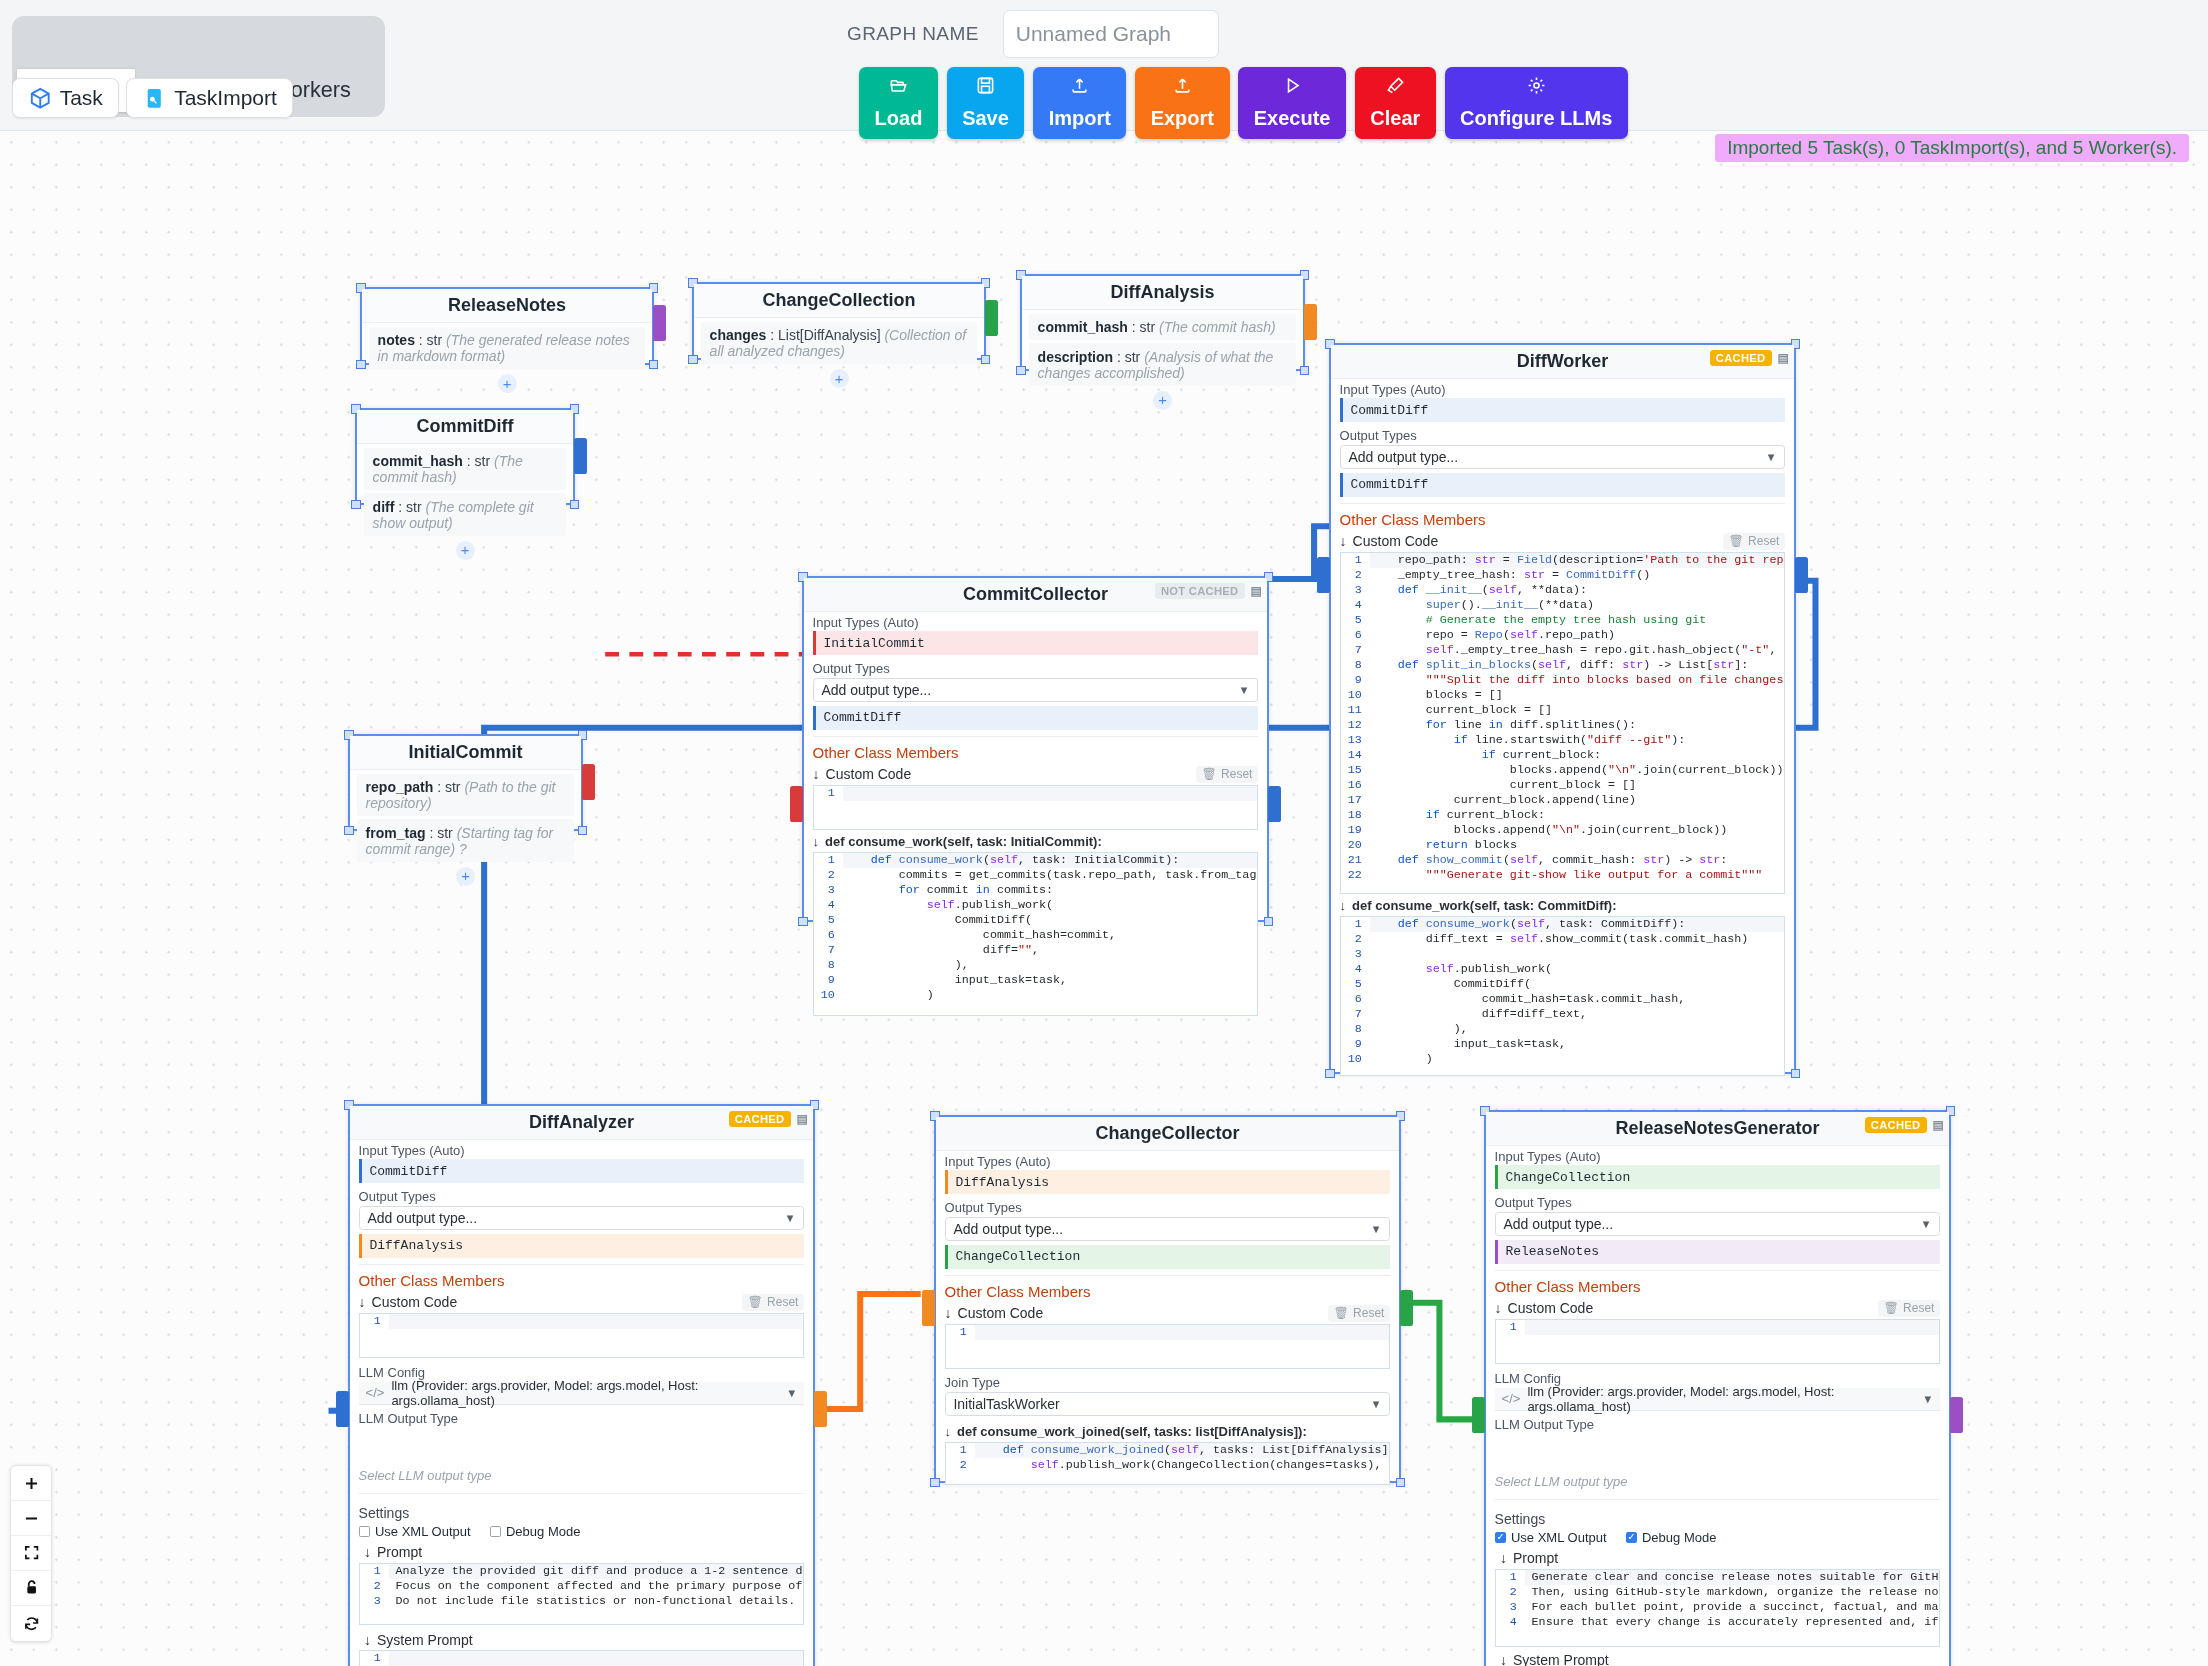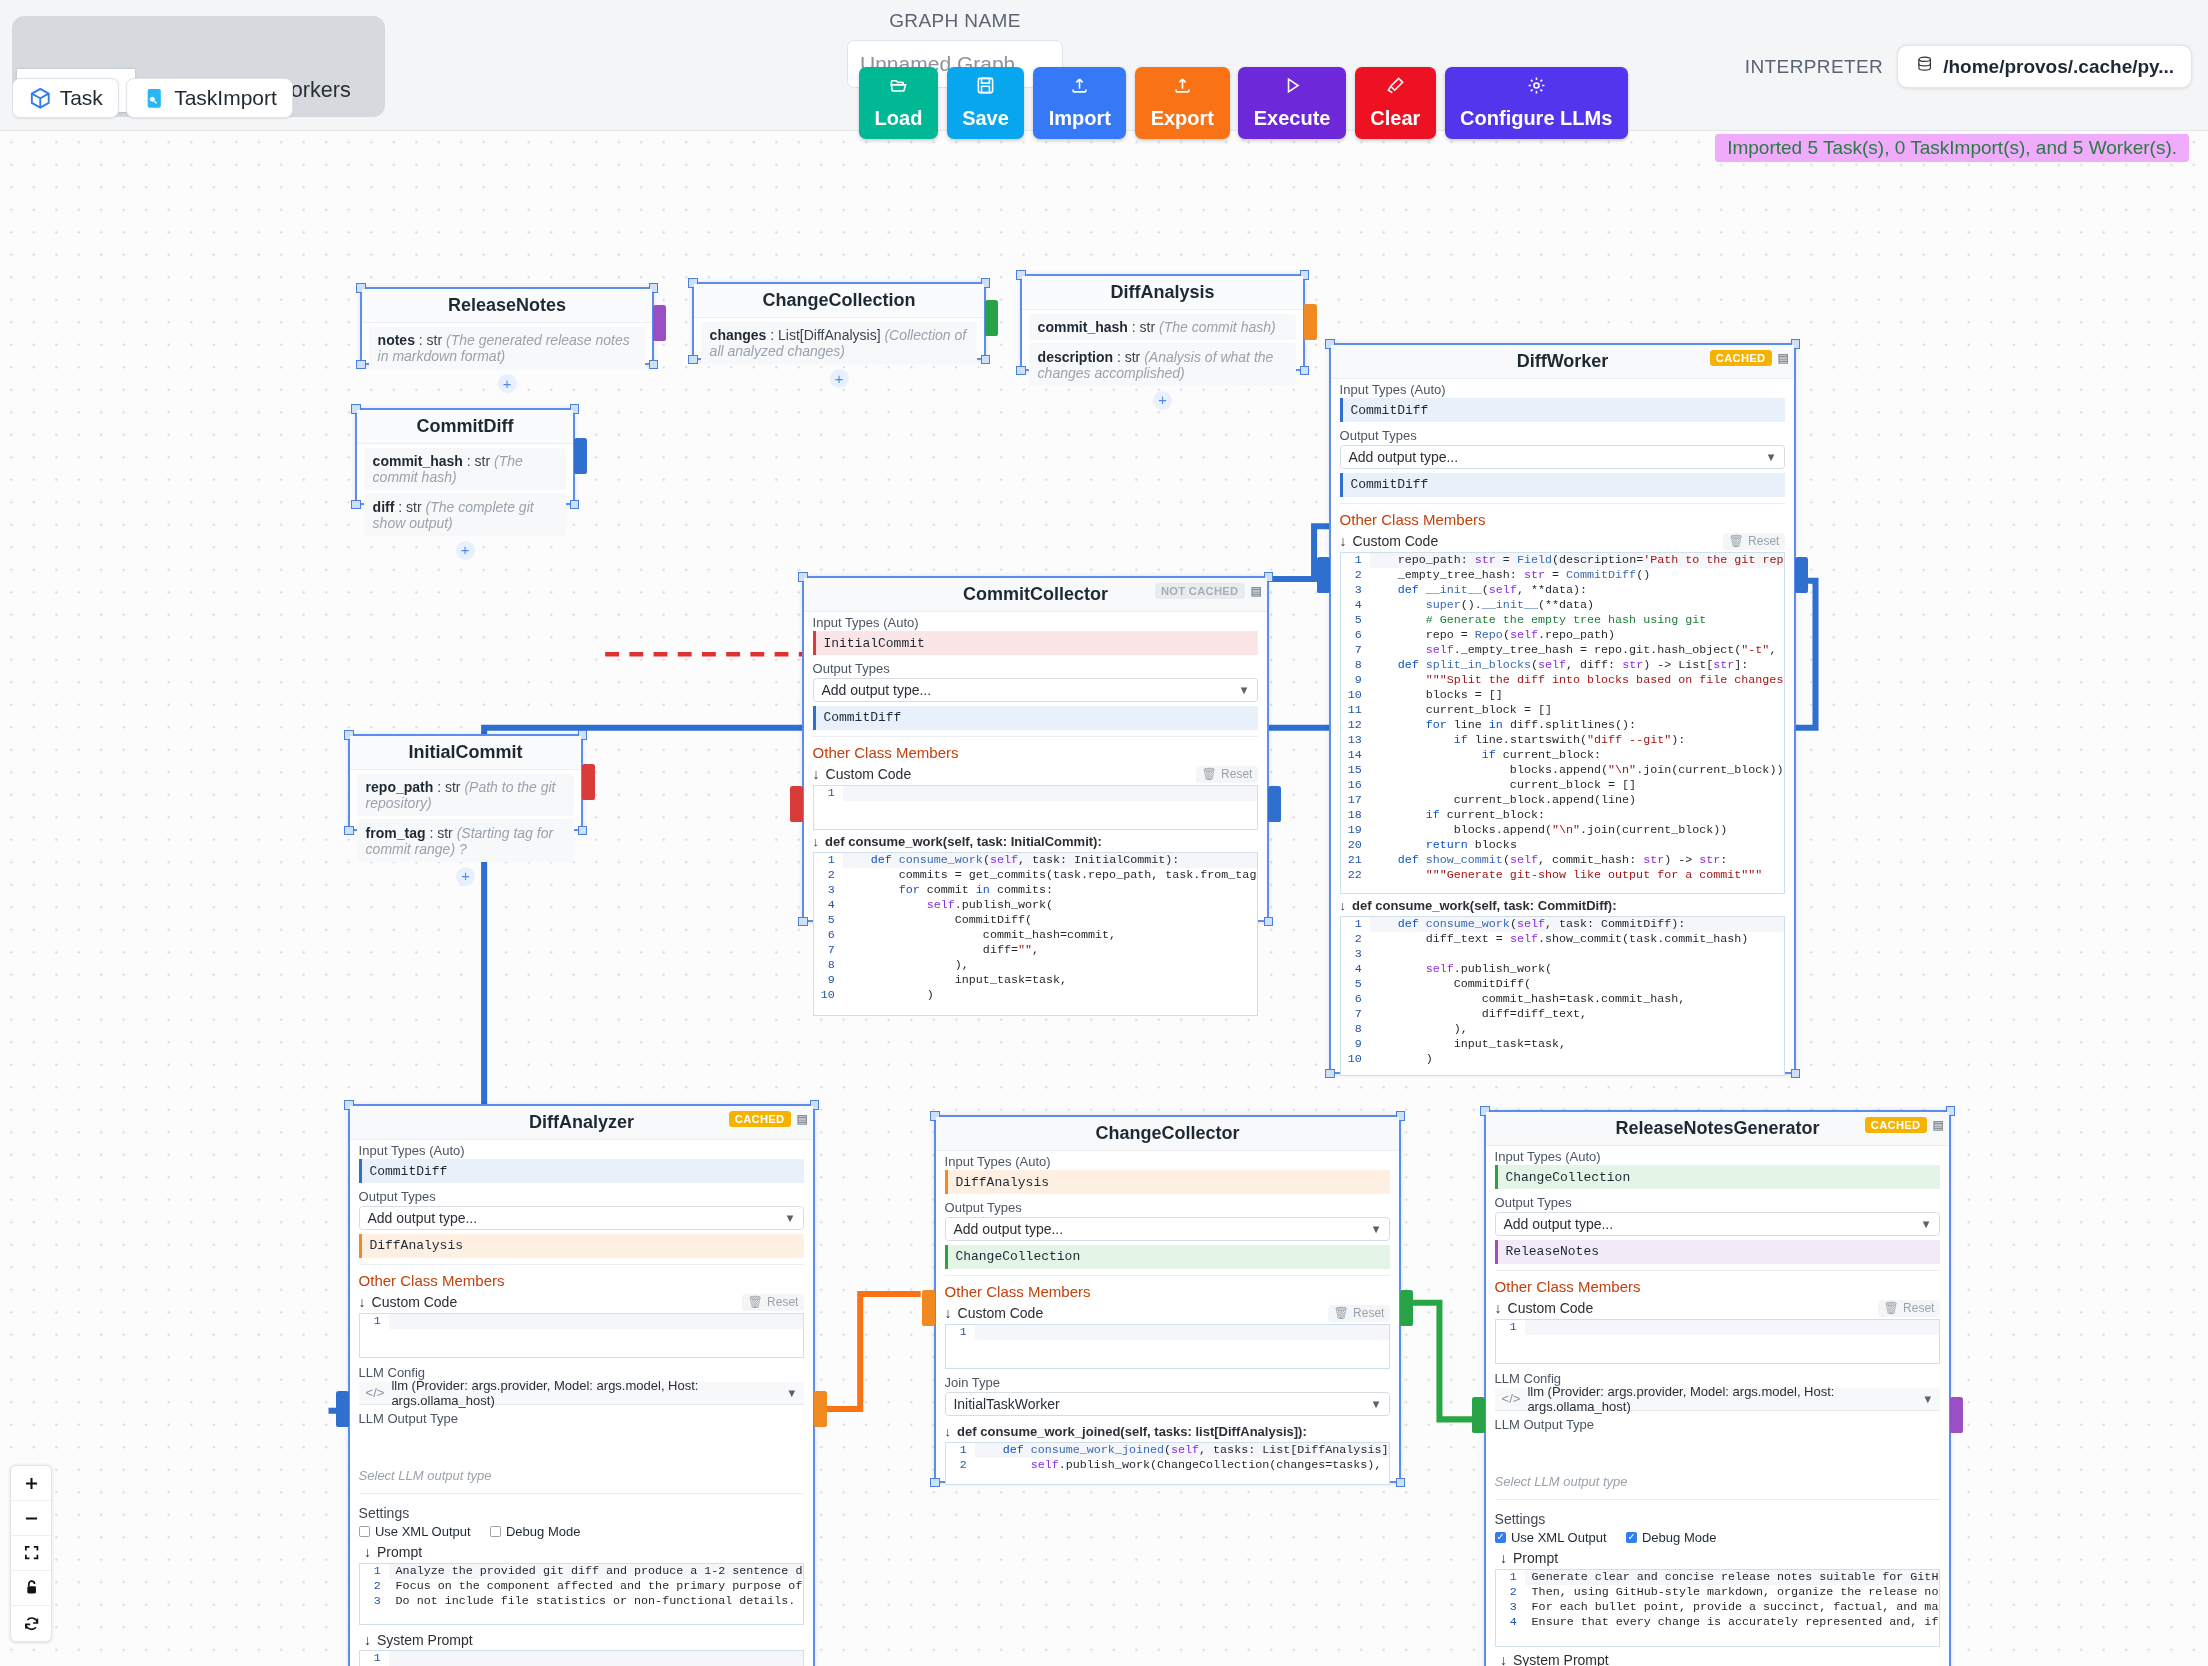--- a/index.html
+++ b/index.html
@@ -34,21 +34,21 @@
 
   .nodebtns { position:absolute; left:12px; top:78px; display:flex; gap:7px; }
   .nodebtn {
     background:#fff; border:0.9px solid #dfe3e8; border-radius:7.8px;
     padding:7px 15.6px; display:flex; align-items:center; gap:8.6px;
     font-size:21px; cursor:pointer; box-shadow:0 0.9px 1.7px rgba(0,0,0,.08);
   }
   .nodebtn svg { display:block; }
 
   .graphname-wrap {
-    position:absolute; left:847px; top:10.4px; display:flex; align-items:center; gap:8px;flex-direction:column;
+    position:absolute; left:847px; top:10.4px; display:flex; align-items:center; gap:24px;
   }
   .graphname-label { font-size:19px; color:#5b6472; letter-spacing:0.4px; }
   .graphname-input {
     width:216px; height:48px; border:0.9px solid #dfe3e8; border-radius:7px;
     font-size:21px; padding:0 12px; color:#333; background:#fff;
     font-family:"Liberation Sans", sans-serif;
   }
   .graphname-input::placeholder { color:#8a929c; }
 
   .toolbar { position:absolute; left:859px; top:67px; display:flex; gap:8.6px; }
@@ -270,32 +270,20 @@
     <button class="tbtn" style="background:#5435ee">
       <span>
         <svg width="19" height="19" viewBox="0 0 24 24" fill="none" stroke="#fff" stroke-width="2">
           <circle cx="12" cy="12" r="3.2"></circle>
             <path d="M12 2v3M12 19v3M2 12h3M19 12h3M4.9 4.9l2.1 2.1M17 17l2.1 2.1M19.1 4.9L17 7M7 17l-2.1 2.1"></path>
           </svg></span>
       <span>Configure LLMs</span>
     </button>
   </div>
 
-  <div class="interp-wrap">
-    <span class="interp-label">INTERPRETER</span>
-    <div class="interp-box">
-      <span>
-        <svg width="17.3" height="17.3" viewBox="0 0 24 24" fill="none" stroke="#333" stroke-width="1.7">
-          <ellipse cx="12" cy="6" rx="8" ry="3"></ellipse>
-            <path d="M4 6v12c0 1.7 3.6 3 8 3s8-1.3 8-3V6"></path>
-            <path d="M4 12c0 1.7 3.6 3 8 3s8-1.3 8-3"></path>
-          </svg></span>
-      <span>/home/provos/.cache/py...</span>
-    </div>
-  </div>
 
   <div class="status-toast">Imported 5 Task(s), 0 TaskImport(s), and 5 Worker(s).</div>
 </div>
 
 <div class="canvas">
 
   <svg class="edges" viewBox="0 0 2554 1775" width="2208" height="1535">
 
     <path d="M700 605 L800 605 L820 605 L930 605" stroke="#e03131" stroke-width="5" fill="none" stroke-dasharray="16 12"></path>
 

